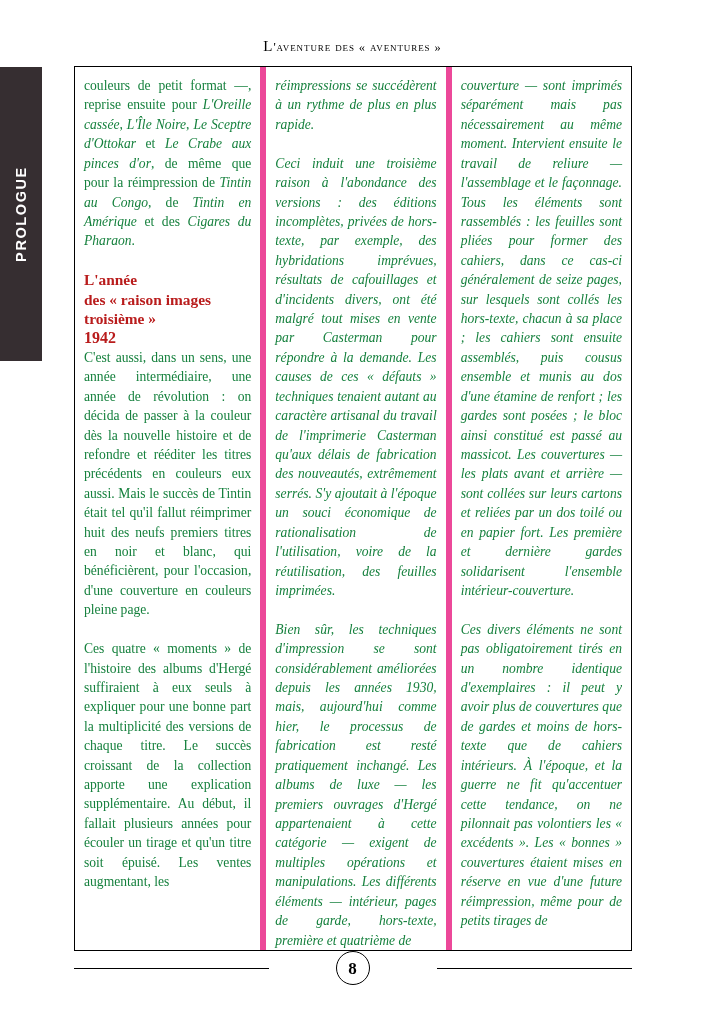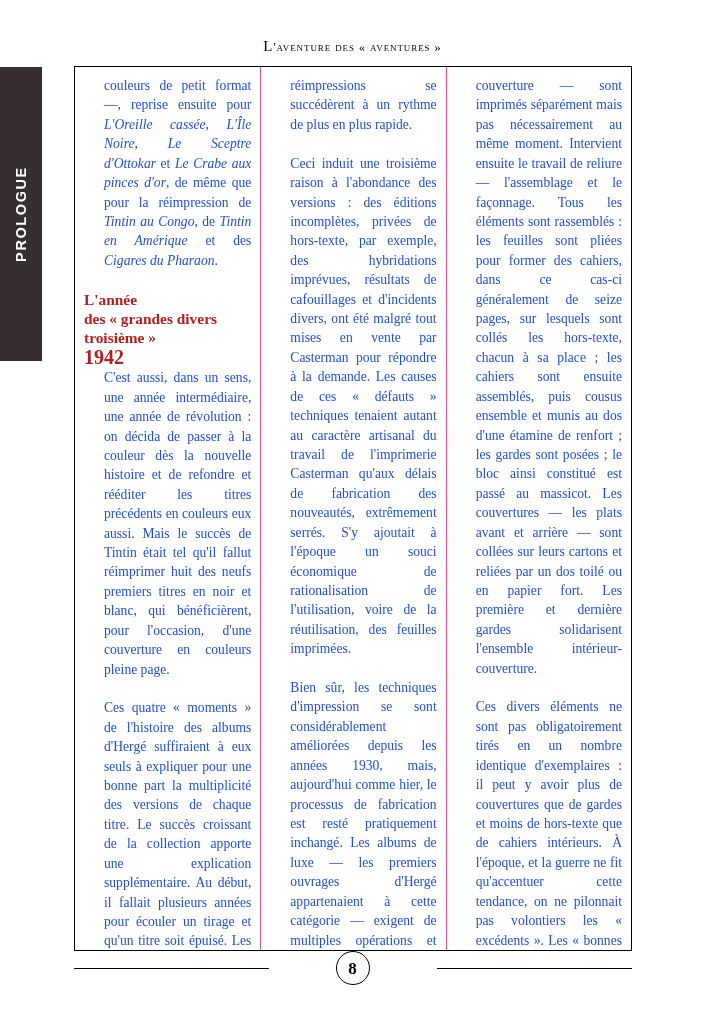--- a/index.html
+++ b/index.html
@@ -71,45 +71,44 @@
     border: 1px solid #000;
     display: flex;
   }
   .col {
     width: 186px;
     height: 100%;
     padding: 9px 9px 0 9px;
     position: relative;
     overflow: hidden;
   }
-  .col + .col { border-left: 1px solid #ec4899; }
+  .col + .col { border-left: 6px solid #ec4899; font-style: italic; }
 
   .col p {
     font-family: "Liberation Serif", serif;
     font-size: 13.6px;
     line-height: 19.42px;
     text-align: justify;
     text-justify: inter-word;
     hyphens: manual;
-    color: #1d4ed8;
-    margin-left: 20px;
+    color: #15803d;
   }
   .col p.gap { margin-top: 19.4px; }
   .col p i { font-style: italic; }
 
   h2.section-head {
     font-family: "Liberation Serif", serif;
     font-weight: bold;
     font-size: 15.4px;
     line-height: 19.4px;
     text-align: left;
     margin-top: 19.4px;
     color: #b91c1c;
   }
-  h2.section-head .yr { font-size: 20px; }
+  h2.section-head .yr { font-size: 16px; }
 
   
   .folio {
     position: absolute;
     left: 0;
     right: 0;
     top: 951px;
     height: 34px;
   }
   .folio-rule {
@@ -151,21 +150,21 @@
     <span class="cap">L</span><span>'aventure des « aventures »</span>
   </div>
 
   <div class="thumb-tab">
     <span class="thumb-tab-label">PROLOGUE</span>
   </div>
 
   <div class="text-frame">
     <div class="col">
         <p>couleurs de petit format —, reprise ensuite pour <i>L'Oreille cassée</i>, <i>L'Île Noire</i>, <i>Le Sceptre d'Ottokar</i> et <i>Le Crabe aux pinces d'or</i>, de même que pour la réimpression de <i>Tintin au Congo</i>, de <i>Tintin en Amérique</i> et des <i>Cigares du Pharaon</i>.</p>
-        <h2 class="section-head"><span>L'année</span><br><span>des « grandes divers</span><br><span>troisième »</span><br><span class="yr">1942</span></h2>
+        <h2 class="section-head"><span>L'année</span><br><span>des « raison images</span><br><span>troisième »</span><br><span class="yr">1942</span></h2>
         <p>C'est aussi, dans un sens, une année intermédiaire, une année de révolution : on décida de passer à la couleur dès la nouvelle histoire et de refondre et rééditer les titres précédents en couleurs eux aussi. Mais le succès de Tintin était tel qu'il fallut réimprimer huit des neufs premiers titres en noir et blanc, qui bénéficièrent, pour l'occasion, d'une couverture en couleurs pleine page.</p>
         <p class="gap">Ces quatre « moments » de l'histoire des albums d'Hergé suffiraient à eux seuls à expliquer pour une bonne part la multiplicité des versions de chaque titre. Le succès croissant de la collection apporte une explication supplémentaire. Au début, il fallait plusieurs années pour écouler un tirage et qu'un titre soit épuisé. Les ventes augmentant, les</p>
       </div>
     <div class="col">
         <p>réimpressions se succédèrent à un rythme de plus en plus rapide.</p>
         <p class="gap">Ceci induit une troisième raison à l'abondance des versions : des éditions incomplètes, privées de hors-texte, par exemple, des hybridations imprévues, résultats de cafouillages et d'incidents divers, ont été malgré tout mises en vente par Casterman pour répondre à la demande. Les causes de ces « défauts » techniques tenaient autant au caractère artisanal du travail de l'imprimerie Casterman qu'aux délais de fabrication des nouveautés, extrêmement serrés. S'y ajoutait à l'époque un souci économique de rationalisation de l'utilisation, voire de la réutilisation, des feuilles imprimées.</p>
         <p class="gap">Bien sûr, les techniques d'impression se sont considérablement améliorées depuis les années 1930, mais, aujourd'hui comme hier, le processus de fabrication est resté pratiquement inchangé. Les albums de luxe — les premiers ouvrages d'Hergé appartenaient à cette catégorie — exigent de multiples opérations et manipulations. Les différents éléments — intérieur, pages de garde, hors-texte, première et quatrième de</p>
       </div>
     <div class="col">
         <p>couverture — sont imprimés séparément mais pas nécessairement au même moment. Intervient ensuite le travail de reliure — l'assemblage et le façonnage. Tous les éléments sont rassemblés : les feuilles sont pliées pour former des cahiers, dans ce cas-ci généralement de seize pages, sur lesquels sont collés les hors-texte, chacun à sa place ; les cahiers sont ensuite assemblés, puis cousus ensemble et munis au dos d'une étamine de renfort ; les gardes sont posées ; le bloc ainsi constitué est passé au massicot. Les couvertures — les plats avant et arrière — sont collées sur leurs cartons et reliées par un dos toilé ou en papier fort. Les première et dernière gardes solidarisent l'ensemble intérieur-couverture.</p>

